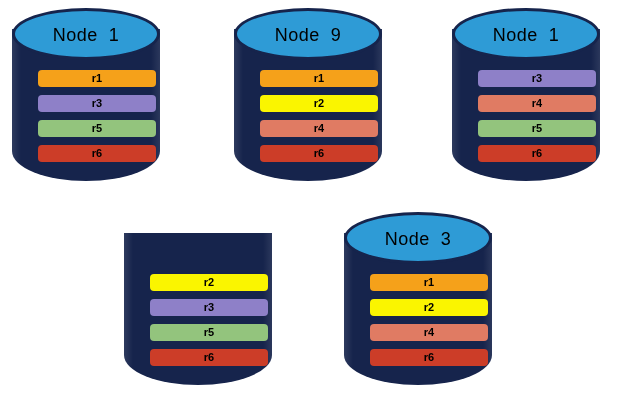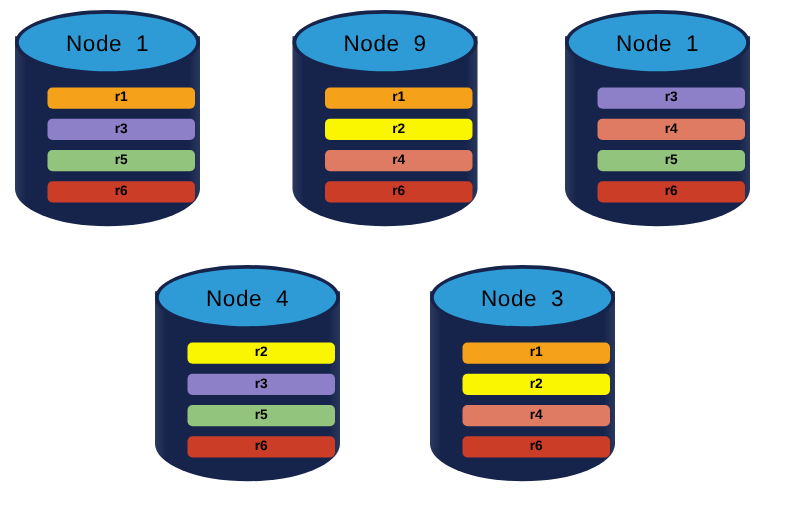--- a/index.html
+++ b/index.html
@@ -169,23 +169,20 @@
         <div class="bar" style="background: rgb(147, 196, 125);">
           <span class="bar-label">r5</span>
         </div>
         <div class="bar" style="background: rgb(204, 61, 40);">
           <span class="bar-label">r6</span>
         </div>
       </div>
     </div>
     <div class="node" style="left: 124px; top: 212px;">
       <div class="cyl-body"></div>
-      <div class="cyl-top">
-        <span class="node-label">Node  4</span>
-      </div>
       <div class="bars">
         <div class="bar" style="background: rgb(250, 245, 0);">
           <span class="bar-label">r2</span>
         </div>
         <div class="bar" style="background: rgb(142, 128, 200);">
           <span class="bar-label">r3</span>
         </div>
         <div class="bar" style="background: rgb(147, 196, 125);">
           <span class="bar-label">r5</span>
         </div>

